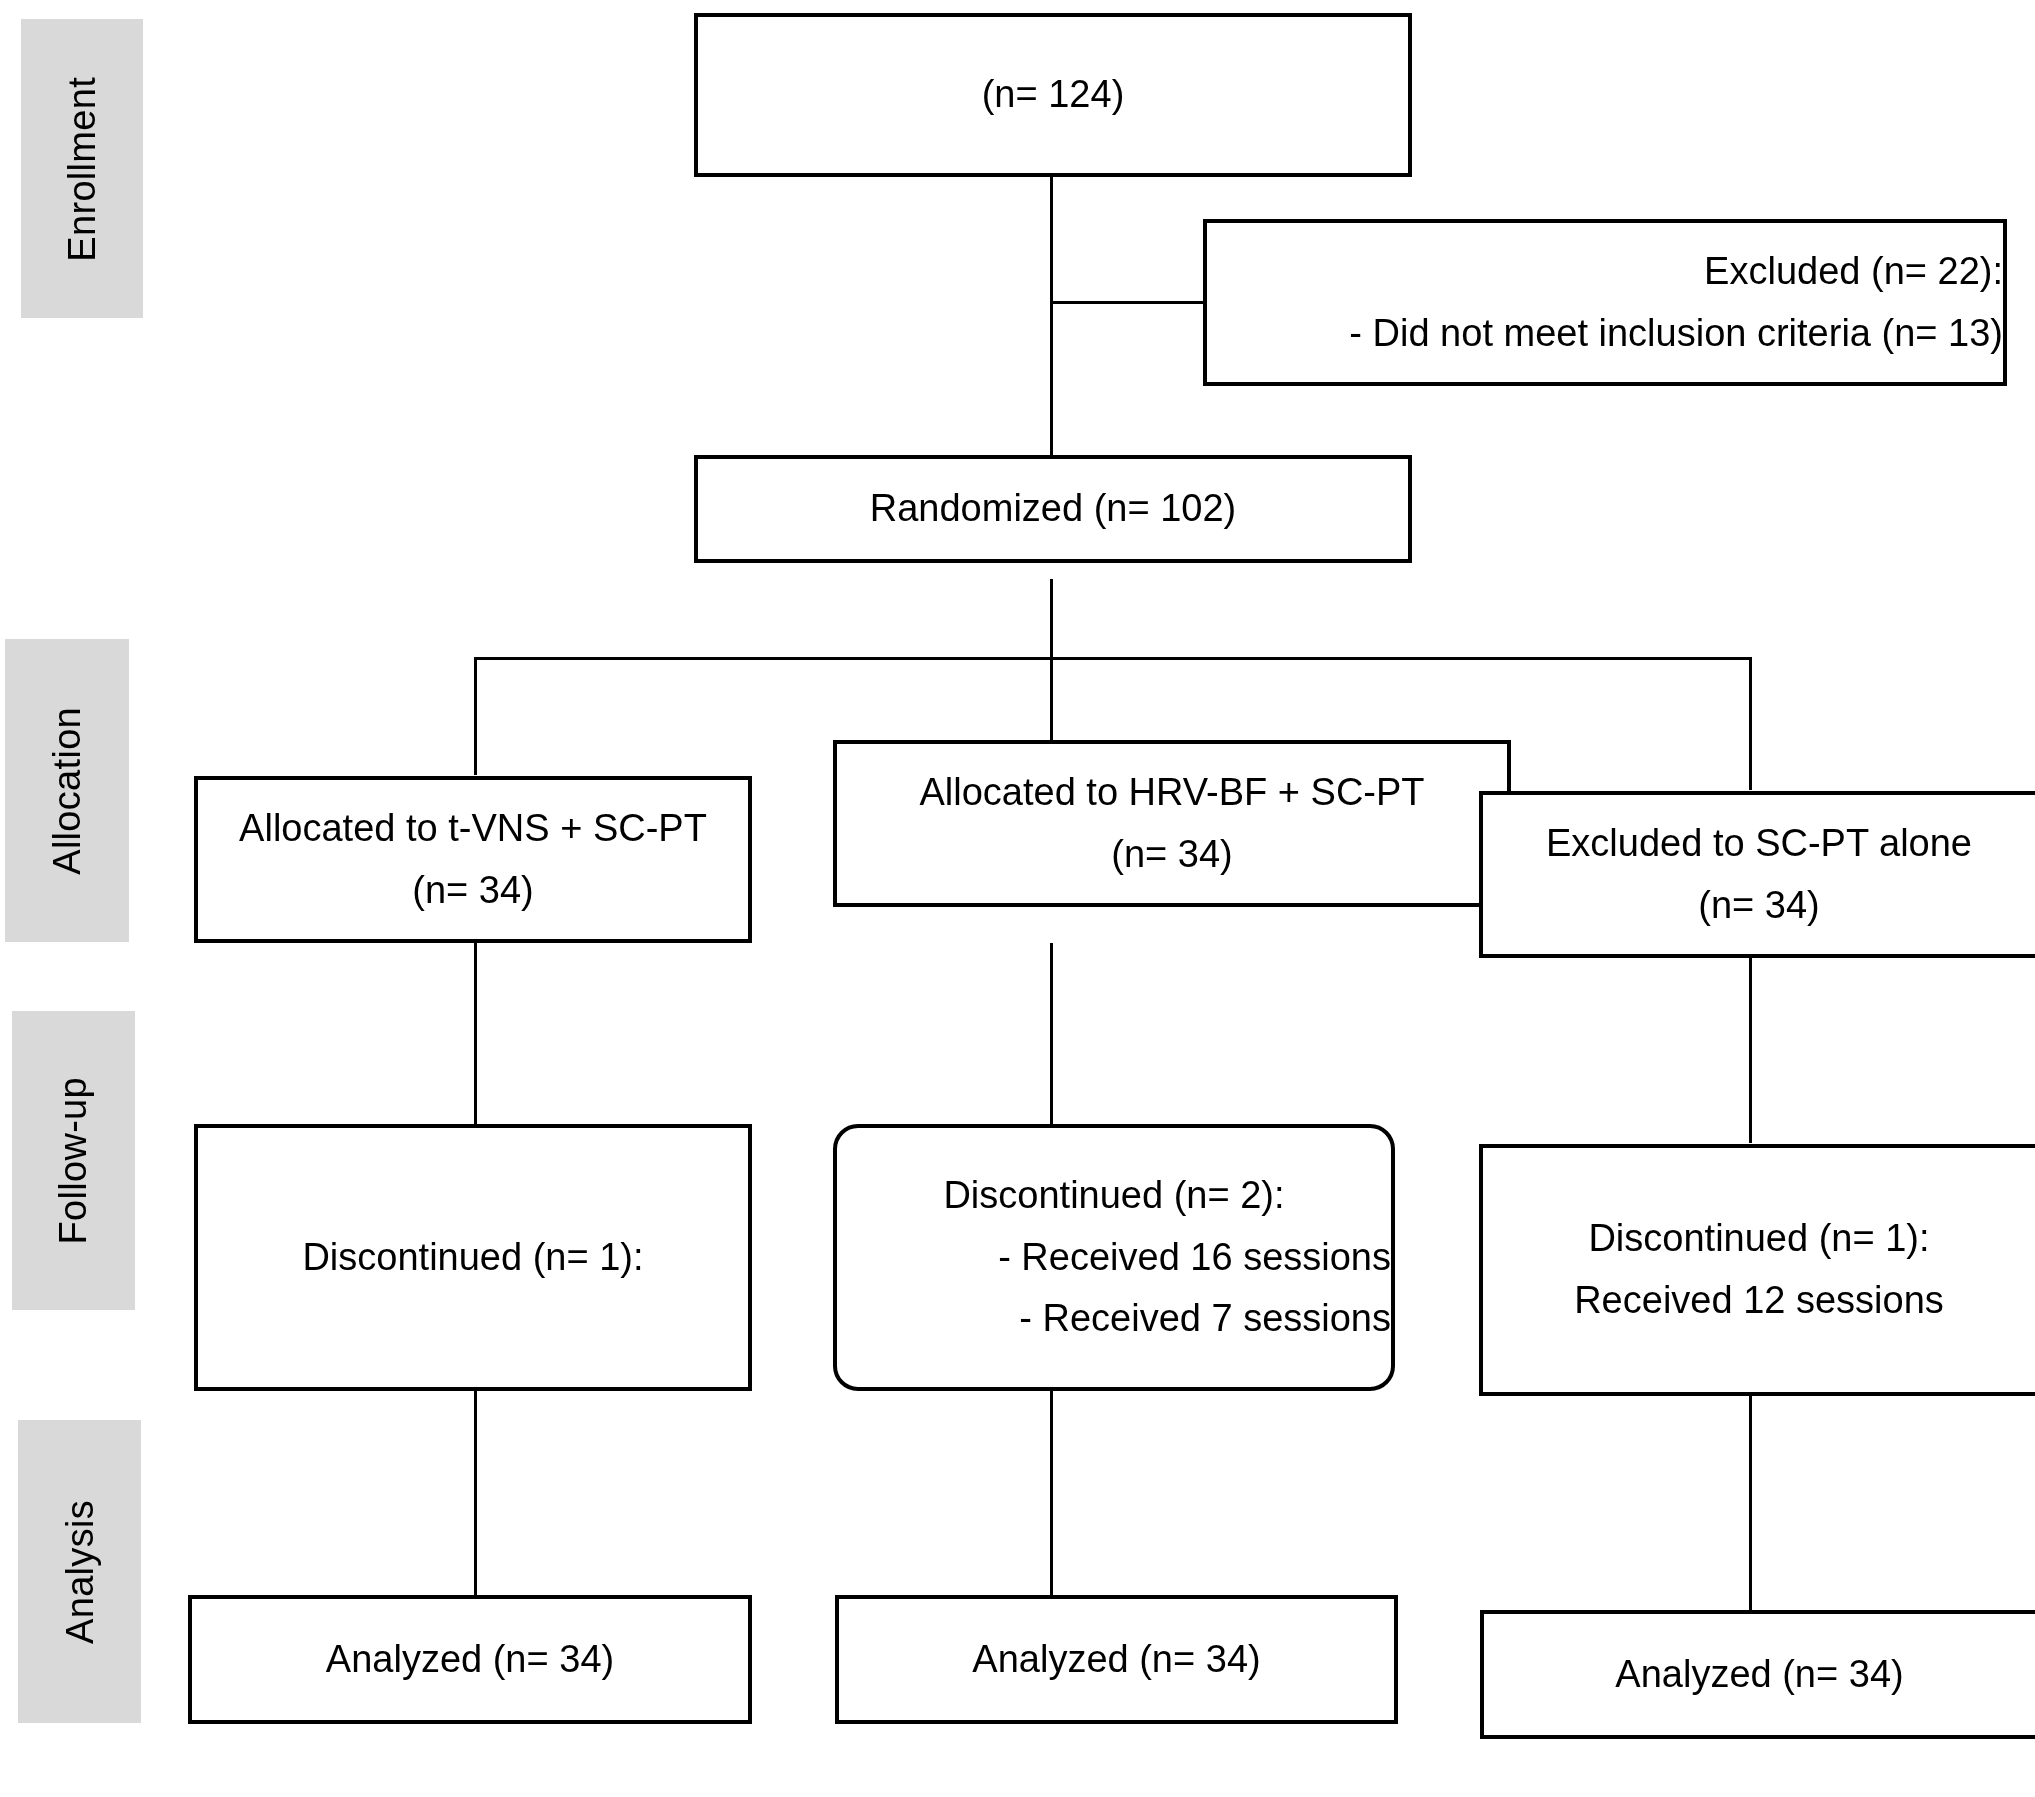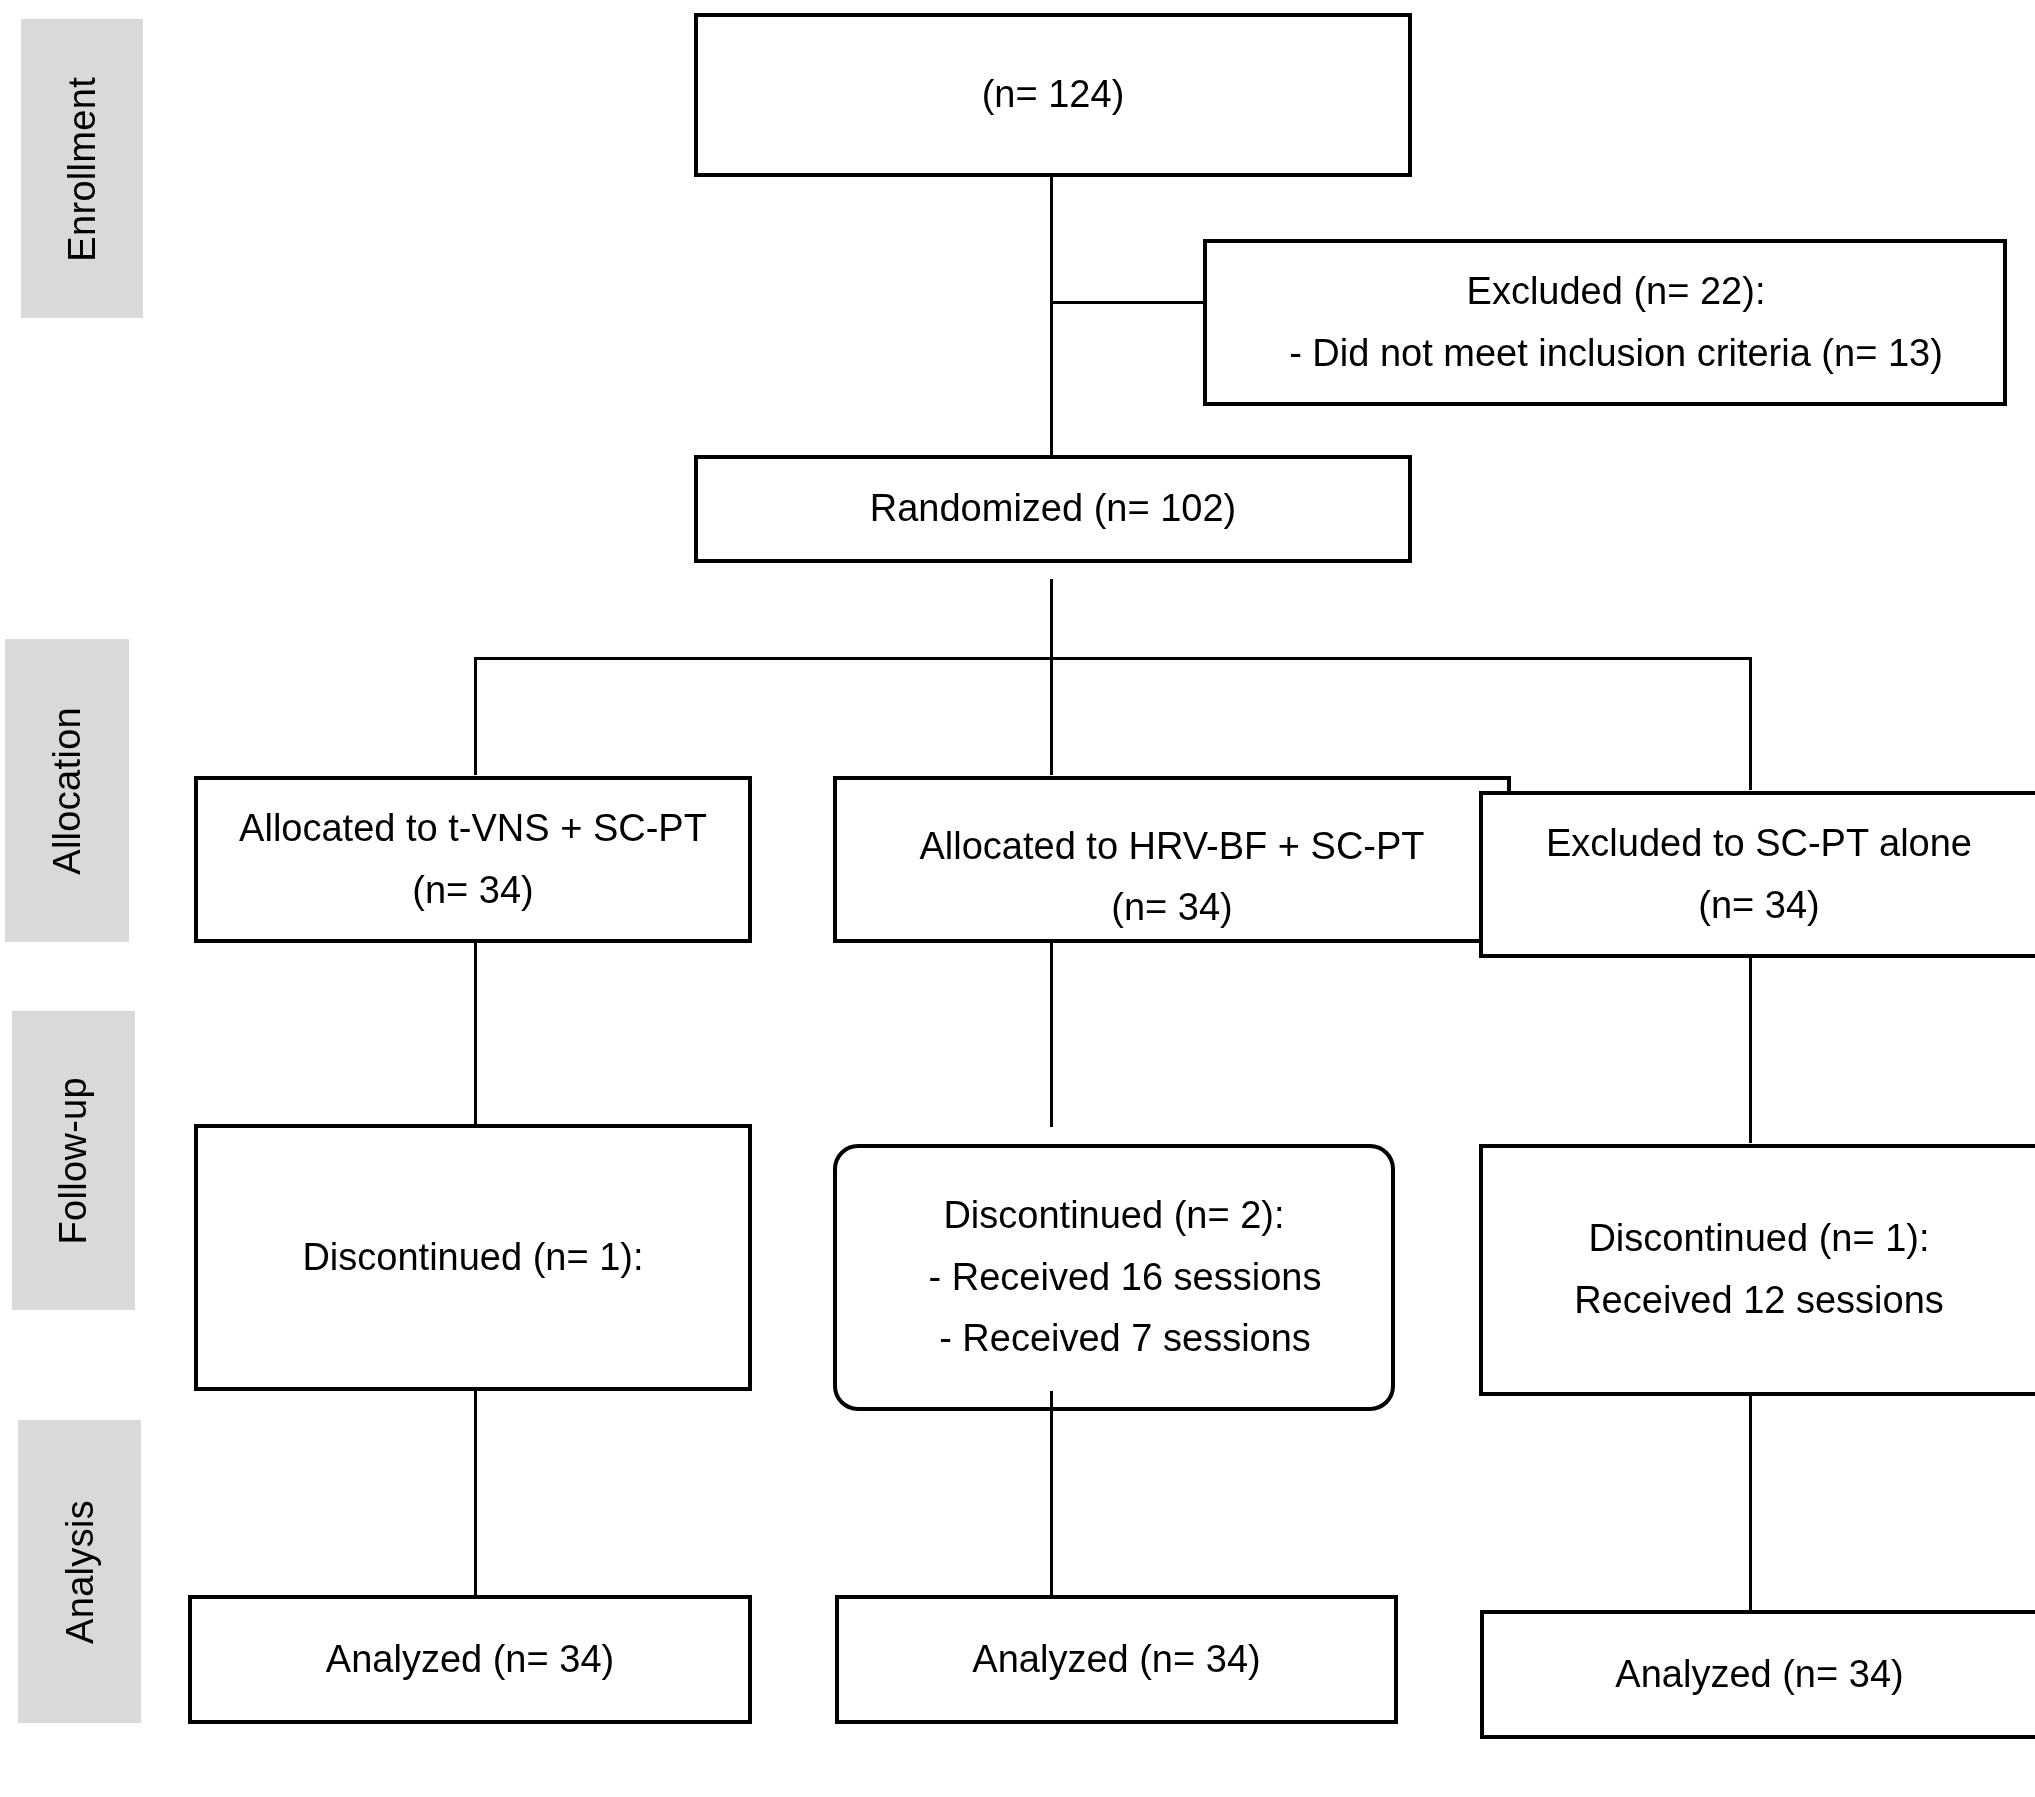--- a/index.html
+++ b/index.html
@@ -40,22 +40,21 @@
     position: absolute;
     box-sizing: border-box;
     background: #ffffff;
     border: 4.5px solid #000000;
     display: flex;
     flex-direction: column;
     align-items: center;
     justify-content: center;
   }
   .node.align-left {
-    align-items: center;
-    margin-top: 20px;
+    align-items: flex-end;
   }
   .node .line {
     font-size: 38px;
     line-height: 1.62;
     white-space: nowrap;
     color: #000000;
   }
   .node.align-left .line {
     padding-left: 22px;
   }
@@ -118,21 +117,21 @@
 
   <div class="conn v" style="left:1050px; top:657px; width:3.2px; height:118px;"></div>
 
   <div class="conn v" style="left:1749px; top:657px; width:3.2px; height:133px;"></div>
 
   <div class="node" style="left:194px; top:776px; width:558px; height:167px;">
     <span class="line">Allocated to t-VNS + SC-PT</span>
     <span class="line">(n= 34)</span>
   </div>
 
-  <div class="node" style="left:833px; top:776px; width:678px; height:167px;justify-content:flex-end;">
+  <div class="node" style="left:833px; top:740px; width:678px; height:167px;">
     <span class="line">Allocated to HRV-BF + SC-PT</span>
     <span class="line">(n= 34)</span>
   </div>
 
   <div class="node" style="left:1479px; top:791px; width:560px; height:167px;">
     <span class="line">Excluded to SC-PT alone</span>
     <span class="line">(n= 34)</span>
   </div>
 
   <div class="conn v" style="left:474px; top:943px; width:3.2px; height:184px;"></div>

